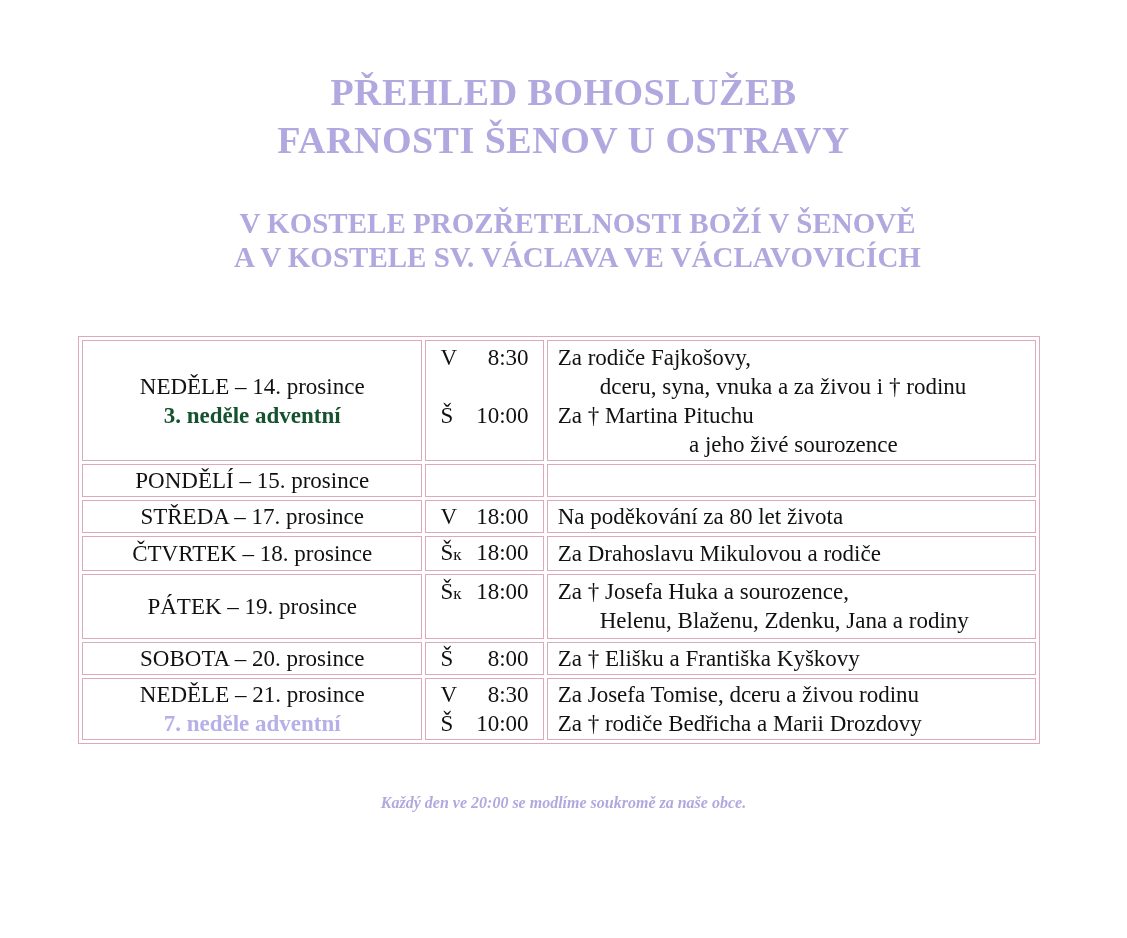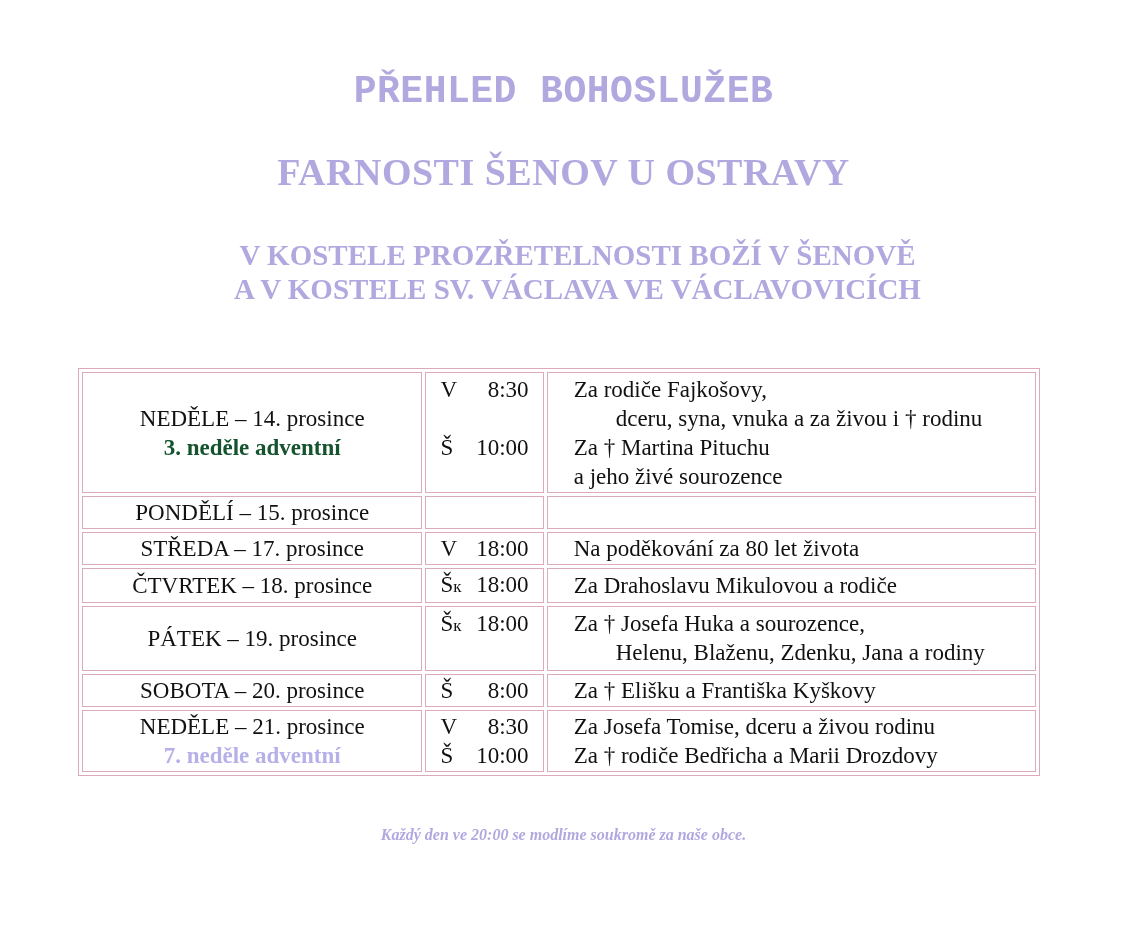--- a/index.html
+++ b/index.html
@@ -10,22 +10,22 @@
     color:#111111;
     overflow:hidden;
   }
   .page { width:1127px; height:938px; position:relative; }
 
   
   .title-line {
     text-align:center; font-weight:bold; color:#b1a8df;
     font-size:38px; line-height:40px; letter-spacing:0.5px;
   }
-  .title-1 { padding-top:72px;font-family:Liberation Mono, monospace; }
-  .title-2 { margin-top:40px; }
+  .title-1 { padding-top:72px; }
+  .title-2 { margin-top:8px; }
   .subtitle-block { margin-top:46px;padding-left:28px; }
   .subtitle-line {
     text-align:center; font-weight:bold; color:#b1a8df;
     font-size:29px; line-height:34px;
   }
 
   
   table.schedule {
     border-collapse:separate; border-spacing:3px;
     margin:62px 0 0 78px;
@@ -59,24 +59,24 @@
   td.time { padding-left:4px; padding-right:4px; }
   .tbox {
     width:88px; margin:0 auto;
     display:flex; justify-content:space-between; align-items:baseline;
     line-height:29px; white-space:nowrap;
   }
   .place-suffix { font-size:17px; }
   td.time.vtop, td.intent.vtop { vertical-align:top; padding-top:2px; }
   .tgap { margin-top:29px; }
 
-  td.intent { text-align:left; padding-left:26px; padding-right:4px; line-height:29px; }
+  td.intent { text-align:left; padding-left:10px; padding-right:4px; line-height:29px; }
   .iline { white-space:nowrap; }
   .iline.ind   { padding-left:42px; }
-  .iline.right { text-align:left; padding-right:2px; }
+  .iline.right { text-align:center; padding-right:2px; }
 
   
   .footer-note {
     margin-top:50px;
     text-align:center;
     font-weight:bold; font-style:italic;
     font-size:16px;
     color:#b1a8df;
   }
 </style>

